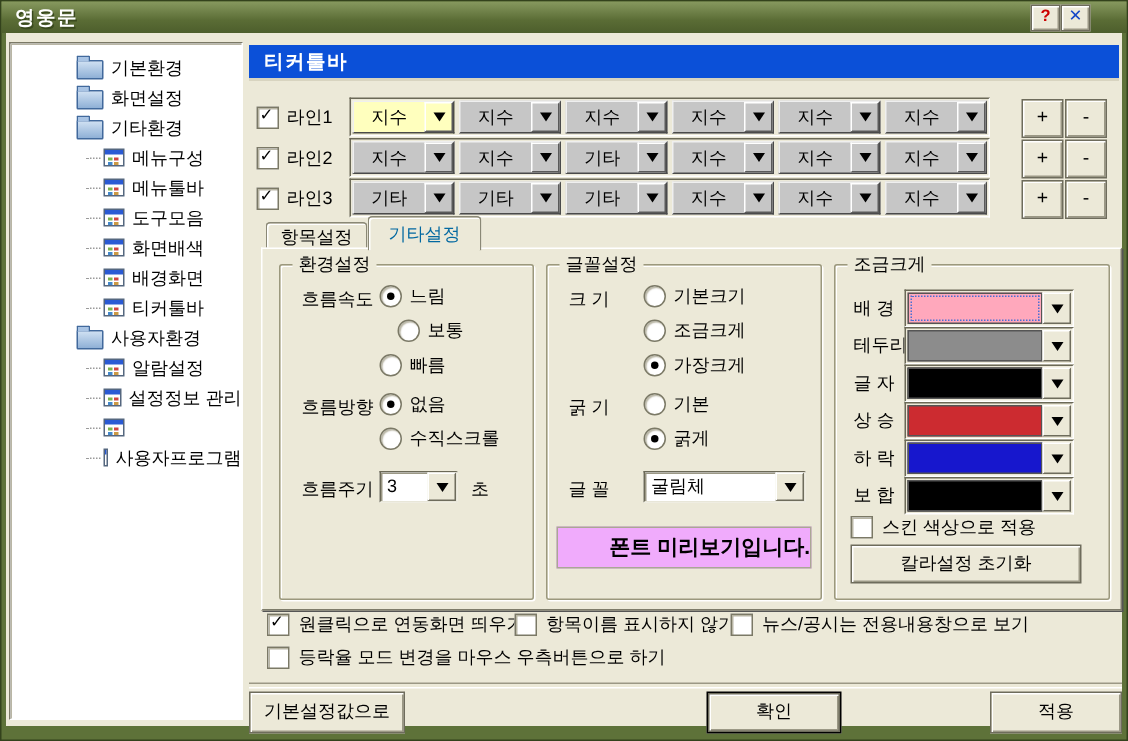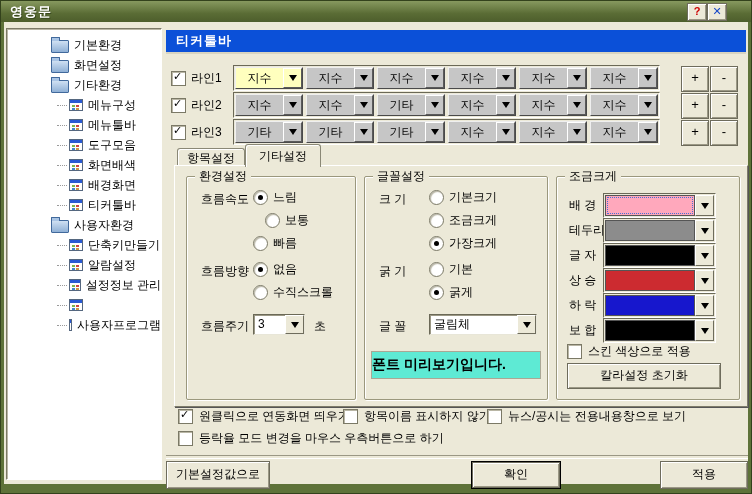--- a/index.html
+++ b/index.html
@@ -49,37 +49,37 @@
   .lcombo{width:68px;display:flex;background:#c6c6c6;border:1px solid;border-color:#efefef #4a4a4a #4a4a4a #efefef;box-sizing:border-box;cursor:default;}
   .lcombo .val{flex:1;text-align:center;line-height:20px;font-size:12px;}
   .arrow-btn{width:17px;background:#c6c6c6;border:1px solid;border-color:#fff #5a5a5a #5a5a5a #fff;
     display:flex;align-items:center;justify-content:center;flex:none;cursor:default;}
   .tri{width:0;height:0;border-left:4px solid transparent;border-right:4px solid transparent;border-top:6px solid #000;}
   .mini-btn{position:absolute;width:26px;height:24px;background:#ece9d8;border:1px solid #6e6c5c;
     box-shadow:inset 1px 1px 0 #fff,inset -1px -1px 0 #9b9885;text-align:center;line-height:22px;font-size:13px;cursor:default;}
   
   .tab{position:absolute;background:#ece9d8;border:1px solid #8a8876;border-bottom:none;border-radius:3px 3px 0 0;
     text-align:center;cursor:default;box-shadow:inset 1px 1px 0 #fff;}
-  .tab.sel{color:#000000;z-index:3;}
+  .tab.sel{color:#0369a1;z-index:3;}
   .tab-panel{position:absolute;left:170px;top:143px;width:572px;height:240px;background:#ece9d8;
     border:1px solid;border-color:#fff #7e7c6a #7e7c6a #fff;box-shadow:1px 1px 0 #555;z-index:2;}
   
   .group{position:absolute;border:1px solid #9b English;border:1px solid #9b987d;border-radius:2px;
     box-shadow:inset 1px 1px 0 #fff,1px 1px 0 #fff;}
   .group-title{position:absolute;top:-8px;left:8px;background:#ece9d8;padding:0 4px;line-height:14px;}
   .fld-label{position:absolute;white-space:nowrap;}
   .radio-row{position:absolute;display:flex;align-items:center;gap:5px;cursor:default;}
   .radio{width:13px;height:13px;border-radius:50%;background:#fff;border:1px solid #7b7966;
     box-shadow:inset 1px 1px 1px #b9b6a5;position:relative;flex:none;}
   .radio .dot{display:none;}
   .radio.sel .dot{display:block;position:absolute;left:4px;top:4px;width:5px;height:5px;border-radius:50%;background:#000;}
   .wcombo{position:absolute;display:flex;background:#fff;border:1px solid;border-color:#6b6957 #e8e6d8 #e8e6d8 #6b6957;
     box-shadow:inset 1px 1px 0 #9b9885;box-sizing:border-box;cursor:default;}
   .wcombo .val{flex:1;padding-left:4px;line-height:19px;}
-  .preview-box{position:absolute;background:#5eead4;border:1px solid #aaa795;text-align:left;
+  .preview-box{position:absolute;background:#f0abfc;border:1px solid #aaa795;text-align:right;
     font-weight:bold;font-size:14px;line-height:24px;white-space:nowrap;}
   
   .swatch-combo{position:absolute;display:flex;border:1px solid;border-color:#6b6957 #fff #fff #6b6957;
     background:#ece9d8;padding:1px;height:21px;box-sizing:content-box;cursor:default;}
   .swatch{width:90px;border:1px solid #555;box-sizing:border-box;}
   .swatch.focused{outline:1px dotted #4a6fd4;outline-offset:-3px;}
   .swatch-combo .arrow-btn{background:#ece9d8;border-color:#fff #6e6c5c #6e6c5c #fff;}
   
   .btn{position:absolute;background:#ece9d8;border:1px solid #6e6c5c;
     box-shadow:inset 1px 1px 0 #fff,inset -1px -1px 0 #9b9885;text-align:center;cursor:default;}
@@ -136,24 +136,20 @@
       <div class="tree-item leaf">
           <span class="win-ic"></span>
           <span>티커툴바</span>
         </div>
       <div class="tree-item folder">
           <span class="folder-ic"></span>
           <span>사용자환경</span>
         </div>
       <div class="tree-item leaf">
           <span class="win-ic"></span>
-          <span>단축키만들기</span>
-        </div>
-      <div class="tree-item leaf">
-          <span class="win-ic"></span>
           <span>알람설정</span>
         </div>
       <div class="tree-item leaf">
           <span class="win-ic"></span>
           <span>설정정보 관리</span>
         </div>
       <div class="tree-item leaf">
           <span class="win-ic"></span>
         </div>
       <div class="tree-item leaf">

